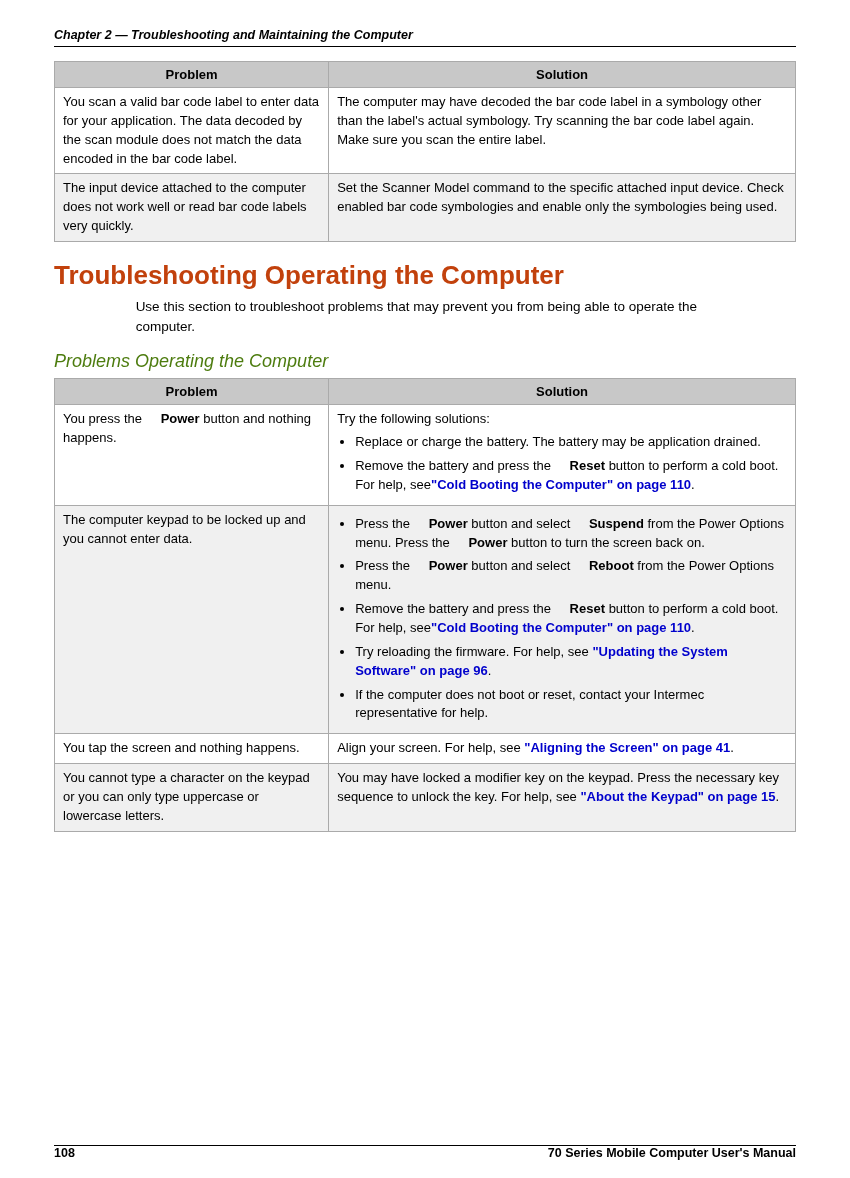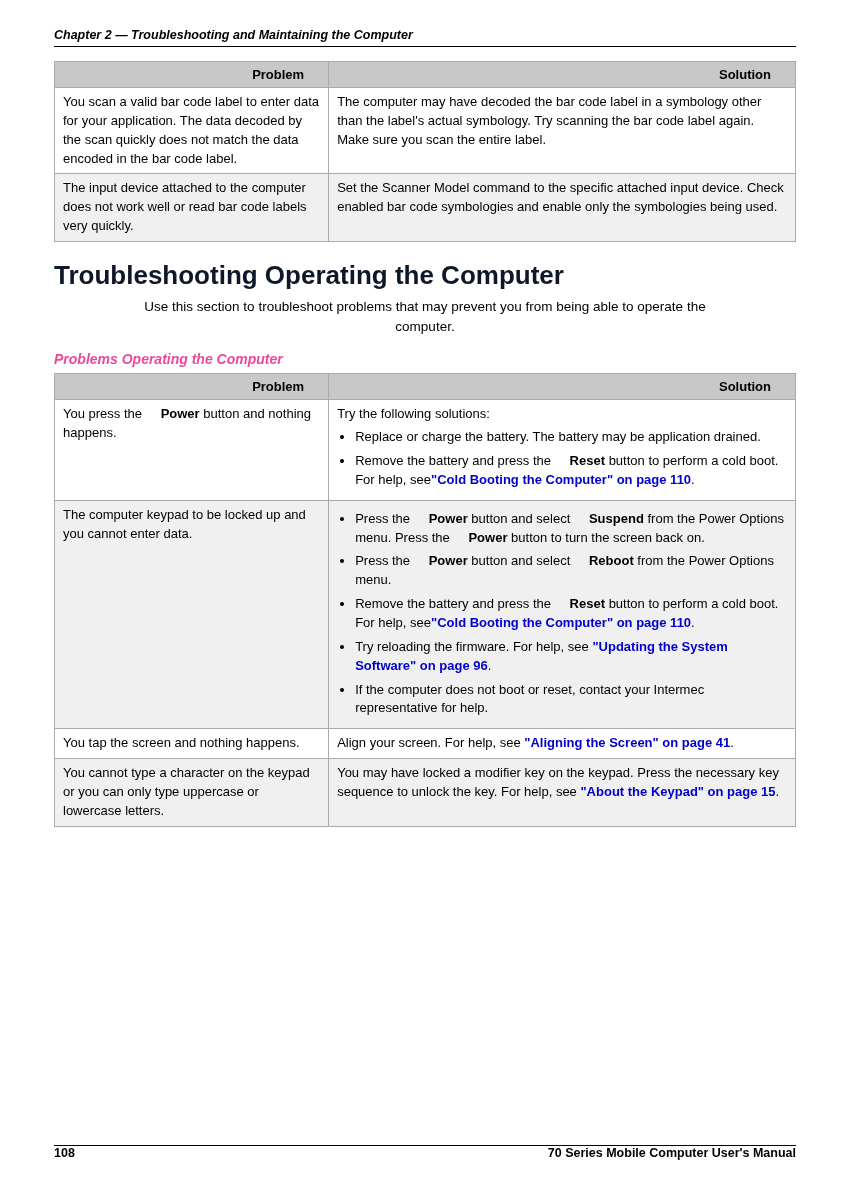--- a/index.html
+++ b/index.html
@@ -33,62 +33,61 @@
       border-collapse: collapse;
       margin-bottom: 14px;
       font-family: Arial, Helvetica, sans-serif;
       font-size: 13px;
     }
     table thead tr {
       background-color: #c8c8c8;
     }
     table thead th {
       font-weight: bold;
-      padding: 5px 24px;
+      padding: 5px 16px;
       border: 1px solid #aaa;
-      text-align: right;
+      text-align: center;
     }
     table tbody tr {
       background: #fff;
     }
     table tbody tr:nth-child(even) {
       background: #f0f0f0;
     }
     table tbody td {
       padding: 5px 8px;
       border: 1px solid #aaa;
       vertical-align: top;
       line-height: 1.45;
     }
     
     .section-title {
       font-family: Arial, Helvetica, sans-serif;
       font-size: 26px;
       font-weight: bold;
       margin-top: 18px;
       margin-bottom: 6px;
-      color: #0f172a;
+      color: #c2410c;
     }
     .section-intro {
       font-family: Arial, Helvetica, sans-serif;
       font-size: 13.5px;
-      text-align: center;
       margin: 0 auto 14px auto;
       width: 78%;
       line-height: 1.5;
     }
     
     .subsection-title {
       font-family: Arial, Helvetica, sans-serif;
-      font-size: 14px;
-      font-weight: bold;
+      font-size: 18px;
+      font-weight: normal;
       font-style: italic;
       margin-top: 10px;
       margin-bottom: 6px;
-      color: #ec4899;
+      color: #4d7c0f;
     }
     
     ul.solution-list {
       margin: 4px 0 0 0;
       padding-left: 18px;
       list-style-type: disc;
     }
     ul.solution-list li {
       margin-bottom: 5px;
       line-height: 1.45;
@@ -129,21 +128,21 @@
 
   <table>
     <thead>
       <tr>
         <th style="width:37%;">Problem</th>
         <th>Solution</th>
       </tr>
     </thead>
     <tbody>
       <tr>
-        <td>You scan a valid bar code label to enter data for your application. The data decoded by the scan quickly does not match the data encoded in the bar code label.</td>
+        <td>You scan a valid bar code label to enter data for your application. The data decoded by the scan module does not match the data encoded in the bar code label.</td>
         <td>The computer may have decoded the bar code label in a symbology other than the label's actual symbology. Try scanning the bar code label again. Make sure you scan the entire label.</td>
       </tr>
       <tr>
         <td>The input device attached to the computer does not work well or read bar code labels very quickly.</td>
         <td>Set the Scanner Model command to the specific attached input device. Check enabled bar code symbologies and enable only the symbologies being used.</td>
       </tr>
     </tbody>
   </table>
 
   <div class="section-title">Troubleshooting Operating the Computer</div>

